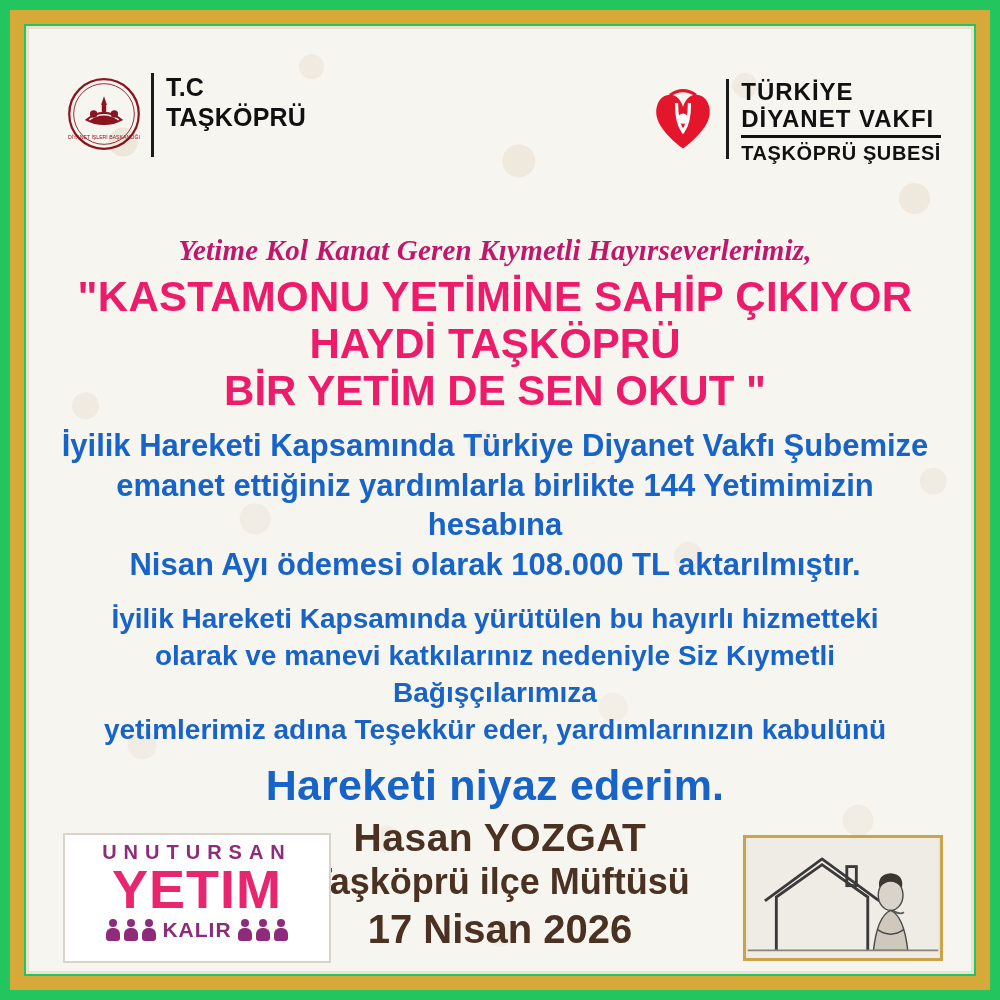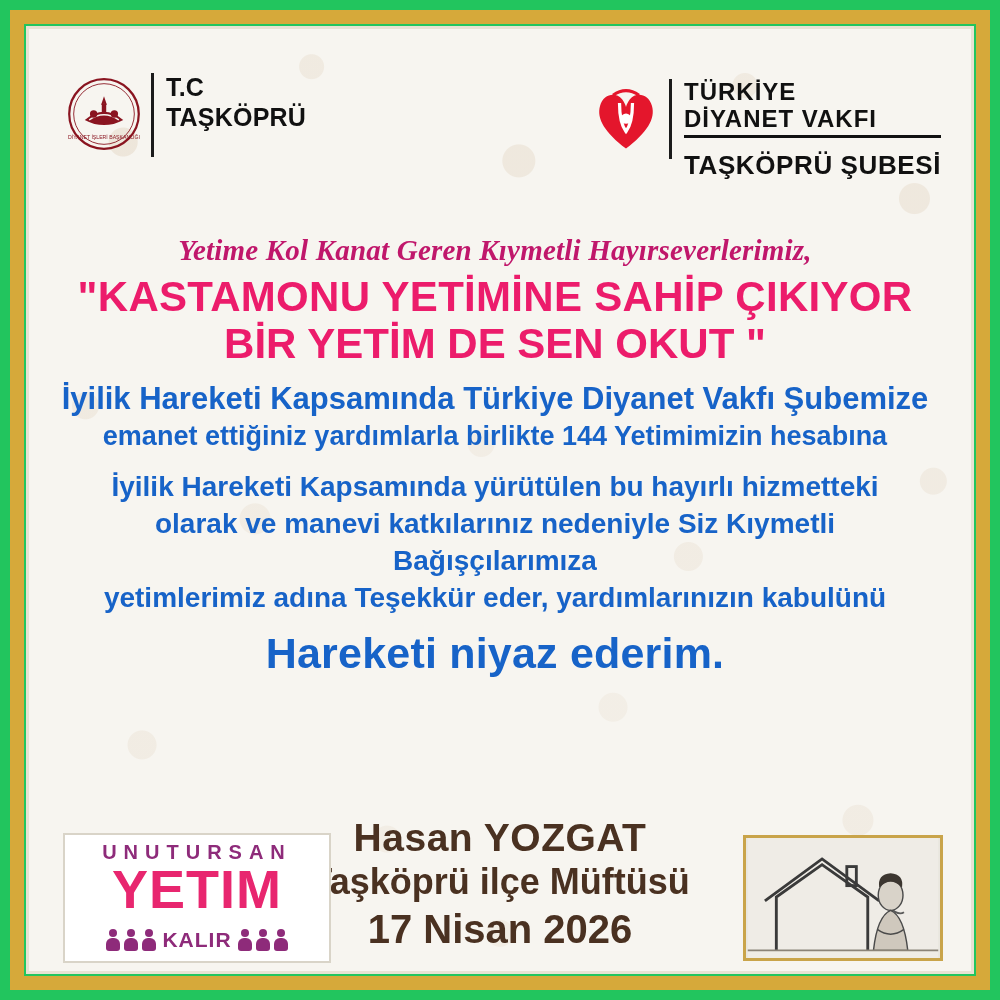--- a/index.html
+++ b/index.html
@@ -123,26 +123,26 @@
     font-family: "Liberation Sans", sans-serif;
     font-weight: 700;
     font-size: 24px;
     letter-spacing: 1px;
     color: #111111;
     line-height: 1.12;
   }
   .tdv-line3 {
     font-family: "Liberation Sans", sans-serif;
     font-weight: 700;
-    font-size: 26px;
+    font-size: 20px;
     letter-spacing: 0.6px;
     color: #111111;
     line-height: 1.2;
     border-top: 3px solid #111111;
-    padding-top: 12px;
+    padding-top: 3px;
     margin-top: 2px;
     display: inline-block;
   }
 
   
   .content {
     position: absolute;
     left: 30px;
     right: 40px;
     top: 205px;
@@ -168,21 +168,21 @@
   .headline .l3 { font-size: 42px; }
 
   .blue-block {
     margin-top: 12px;
     color: #1763c8;
     font-family: "Liberation Sans", sans-serif;
     font-weight: 700;
     line-height: 1.28;
   }
   .blue-block .b1 { font-size: 31px; }
-  .blue-block .b2 { font-size: 27px; }
+  .blue-block .b2 { font-size: 31px; }
   .blue-block .b3 { font-size: 31px; }
 
   .blue-block2 {
     margin-top: 16px;
     color: #1763c8;
     font-family: "Liberation Sans", sans-serif;
     font-weight: 700;
     line-height: 1.32;
   }
   .blue-block2 .c1, .blue-block2 .c2, .blue-block2 .c3 { font-size: 28px; }
@@ -234,21 +234,21 @@
     font-size: 54px;
     color: #e8266f;
     letter-spacing: 1px;
     line-height: 1;
   }
   .yl-bottom-row {
     display: flex;
     align-items: center;
     justify-content: center;
     gap: 6px;
-    margin-top: 12px;
+    margin-top: 2px;
   }
   .yl-kalir {
     font-family: "Liberation Sans", sans-serif;
     font-weight: 700;
     font-size: 21px;
     color: #8e2b7a;
     letter-spacing: 1px;
   }
   .yl-people { display: flex; gap: 4px; align-items: flex-end; }
   .person { width: 14px; height: 22px; position: relative; }
@@ -329,26 +329,28 @@
           <div class="tdv-line3">TAŞKÖPRÜ ŞUBESİ</div>
         </div>
       </div>
     </div>
 
     <div class="content">
       <div class="salutation">Yetime Kol Kanat Geren Kıymetli Hayırseverlerimiz,</div>
 
       <div class="headline">
         <div class="l1">"KASTAMONU YETİMİNE SAHİP ÇIKIYOR</div>
+        <div class="l2">HAYDİ TAŞKÖPRÜ</div>
         <div class="l3">BİR YETİM DE SEN OKUT "</div>
       </div>
 
       <div class="blue-block">
         <div class="b1">İyilik Hareketi Kapsamında Türkiye Diyanet Vakfı Şubemize</div>
         <div class="b2">emanet ettiğiniz yardımlarla birlikte 144 Yetimimizin hesabına</div>
+        <div class="b3">Nisan Ayı ödemesi olarak 108.000 TL aktarılmıştır.</div>
       </div>
 
       <div class="blue-block2">
         <div class="c1">İyilik Hareketi Kapsamında yürütülen bu hayırlı hizmetteki</div>
         <div class="c2">olarak ve manevi katkılarınız nedeniyle Siz Kıymetli Bağışçılarımıza</div>
         <div class="c3">yetimlerimiz adına Teşekkür eder, yardımlarınızın kabulünü</div>
         <div class="c4">Hareketi niyaz ederim.</div>
       </div>
     </div>
 

